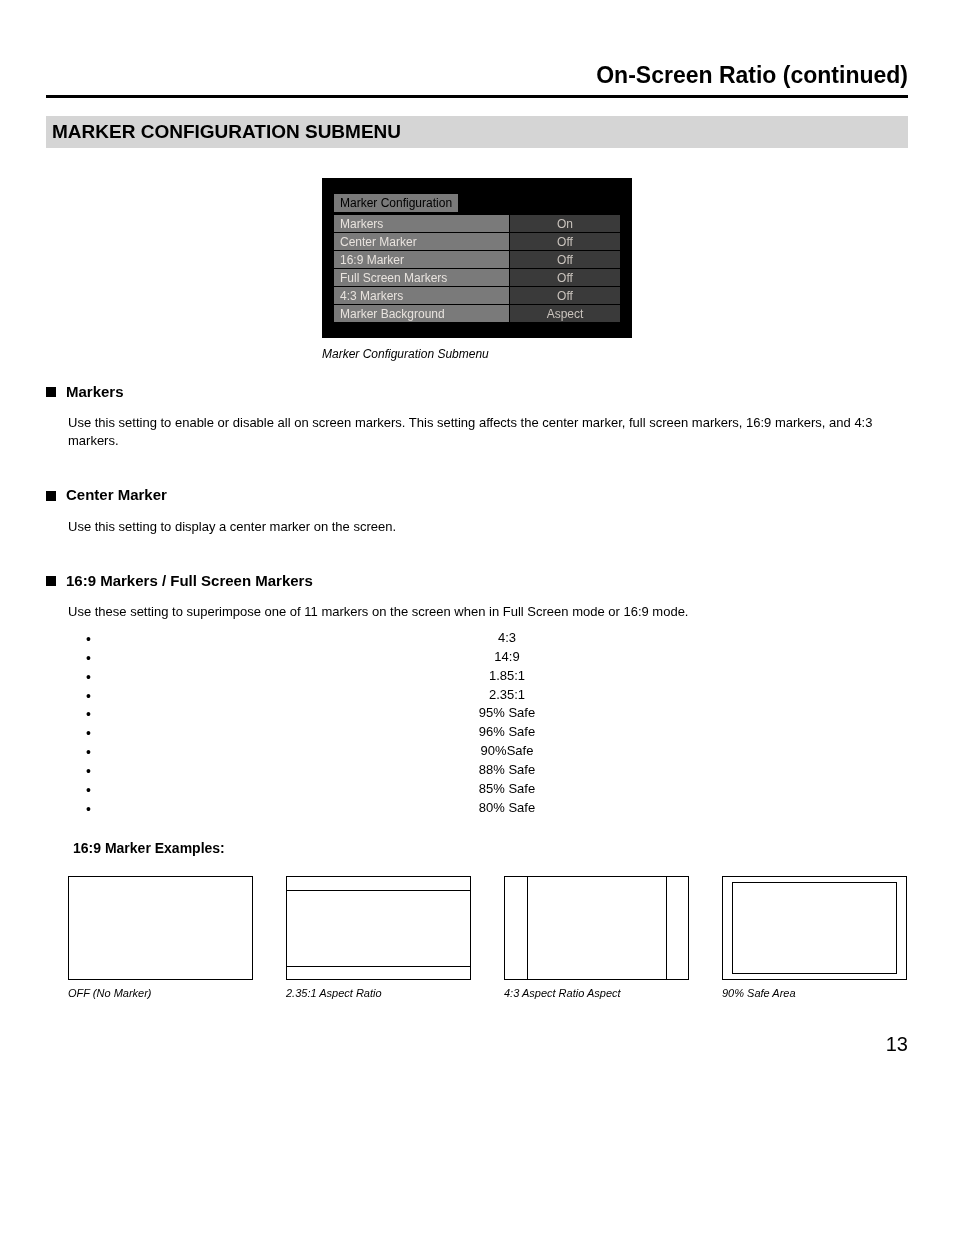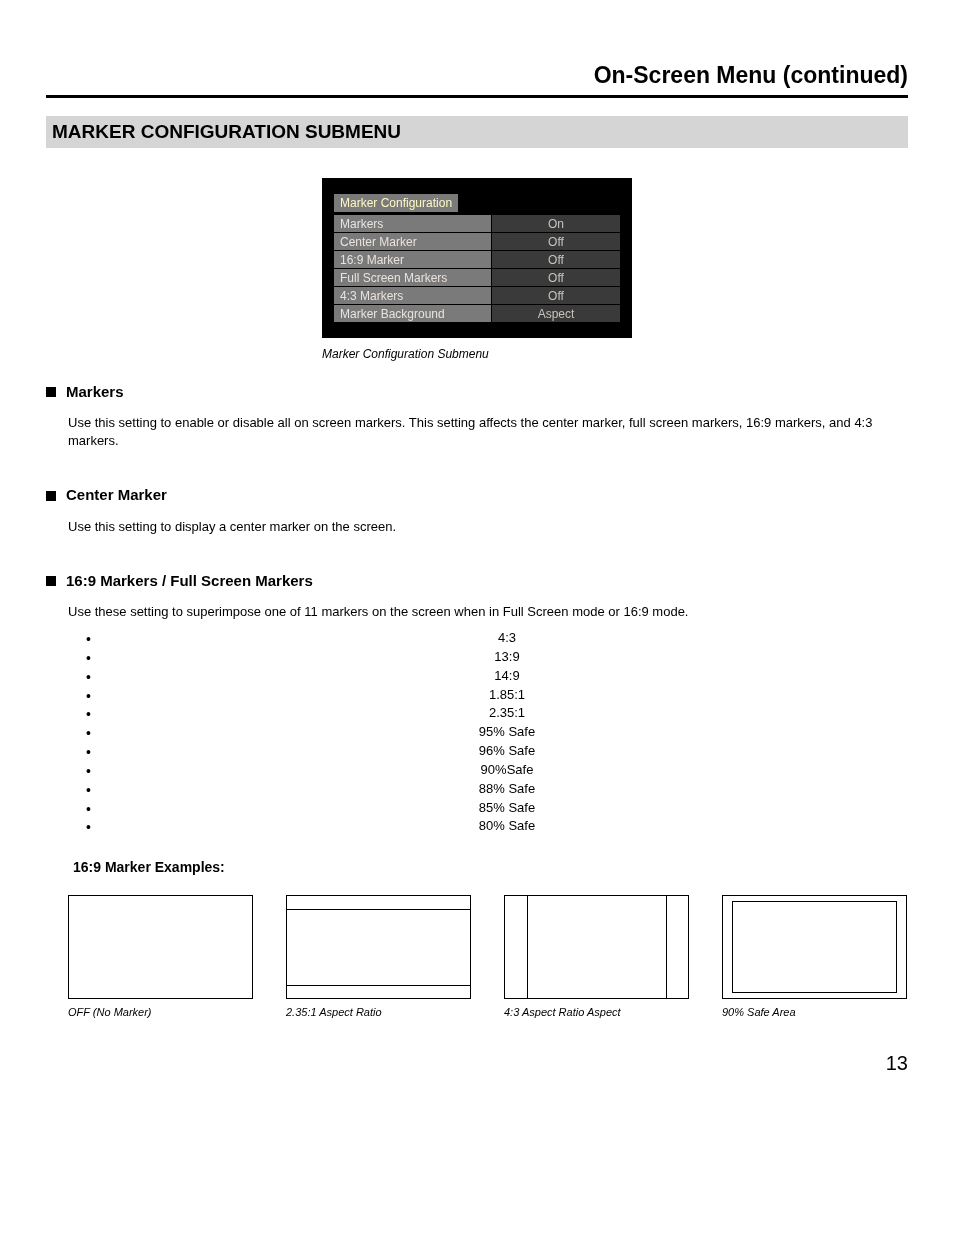--- a/index.html
+++ b/index.html
@@ -37,37 +37,37 @@
     width: 310px;
     background: #000;
     padding: 16px 12px;
     color: #c9c3bd;
     font-family: "Segoe UI", Arial, sans-serif;
     font-size: 12px;
   }
   .submenu-title {
     display: inline-block;
     background: #7a7a7a;
-    color: #fef9c3;
+    color: #000000;
     padding: 1px 6px;
     margin-bottom: 2px;
   }
   .submenu-row {
     display: flex;
     height: 17px;
     margin-top: 1px;
   }
   .submenu-row .label {
     flex: 1;
     background: #7a7a7a;
     color: #e8e3de;
     padding: 1px 6px;
   }
   .submenu-row .value {
-    width: 128px;
+    width: 110px;
     background: #3a3a3a;
     color: #c9c3bd;
     text-align: center;
     padding: 1px 0;
     margin-left: 1px;
   }
   .submenu-caption {
     font-style: italic;
     font-size: 12px;
     width: 310px;
@@ -157,21 +157,21 @@
   }
   .page-num {
     text-align: right;
     font-size: 20px;
     margin-top: 30px;
   }
 </style>
 </head>
 <body>
 
-<div class="page-header">On-Screen Menu (continued)</div>
+<div class="page-header">On-Screen Ratio (continued)</div>
 <div class="section-bar">MARKER CONFIGURATION SUBMENU</div>
 
 <div class="submenu-wrap">
   <div class="submenu-box">
     <span class="submenu-title">Marker Configuration</span>
     <div class="submenu-row">
       <div class="label">Markers</div>
       <div class="value">On</div>
     </div>
     <div class="submenu-row">
@@ -215,21 +215,20 @@
 </div>
 
 <div class="sect" style="margin-bottom:0">
   <div class="sect-head">
     <span class="bullet-sq"></span>
     <span>16:9 Markers / Full Screen Markers</span>
   </div>
   <p>Use these setting to superimpose one of 11 markers on the screen when in Full Screen mode or 16:9 mode.</p>
   <ul class="opt-list">
     <li>4:3</li>
-    <li>13:9</li>
     <li>14:9</li>
     <li>1.85:1</li>
     <li>2.35:1</li>
     <li>95% Safe</li>
     <li>96% Safe</li>
     <li>90%Safe</li>
     <li>88% Safe</li>
     <li>85% Safe</li>
     <li>80% Safe</li>
   </ul>

